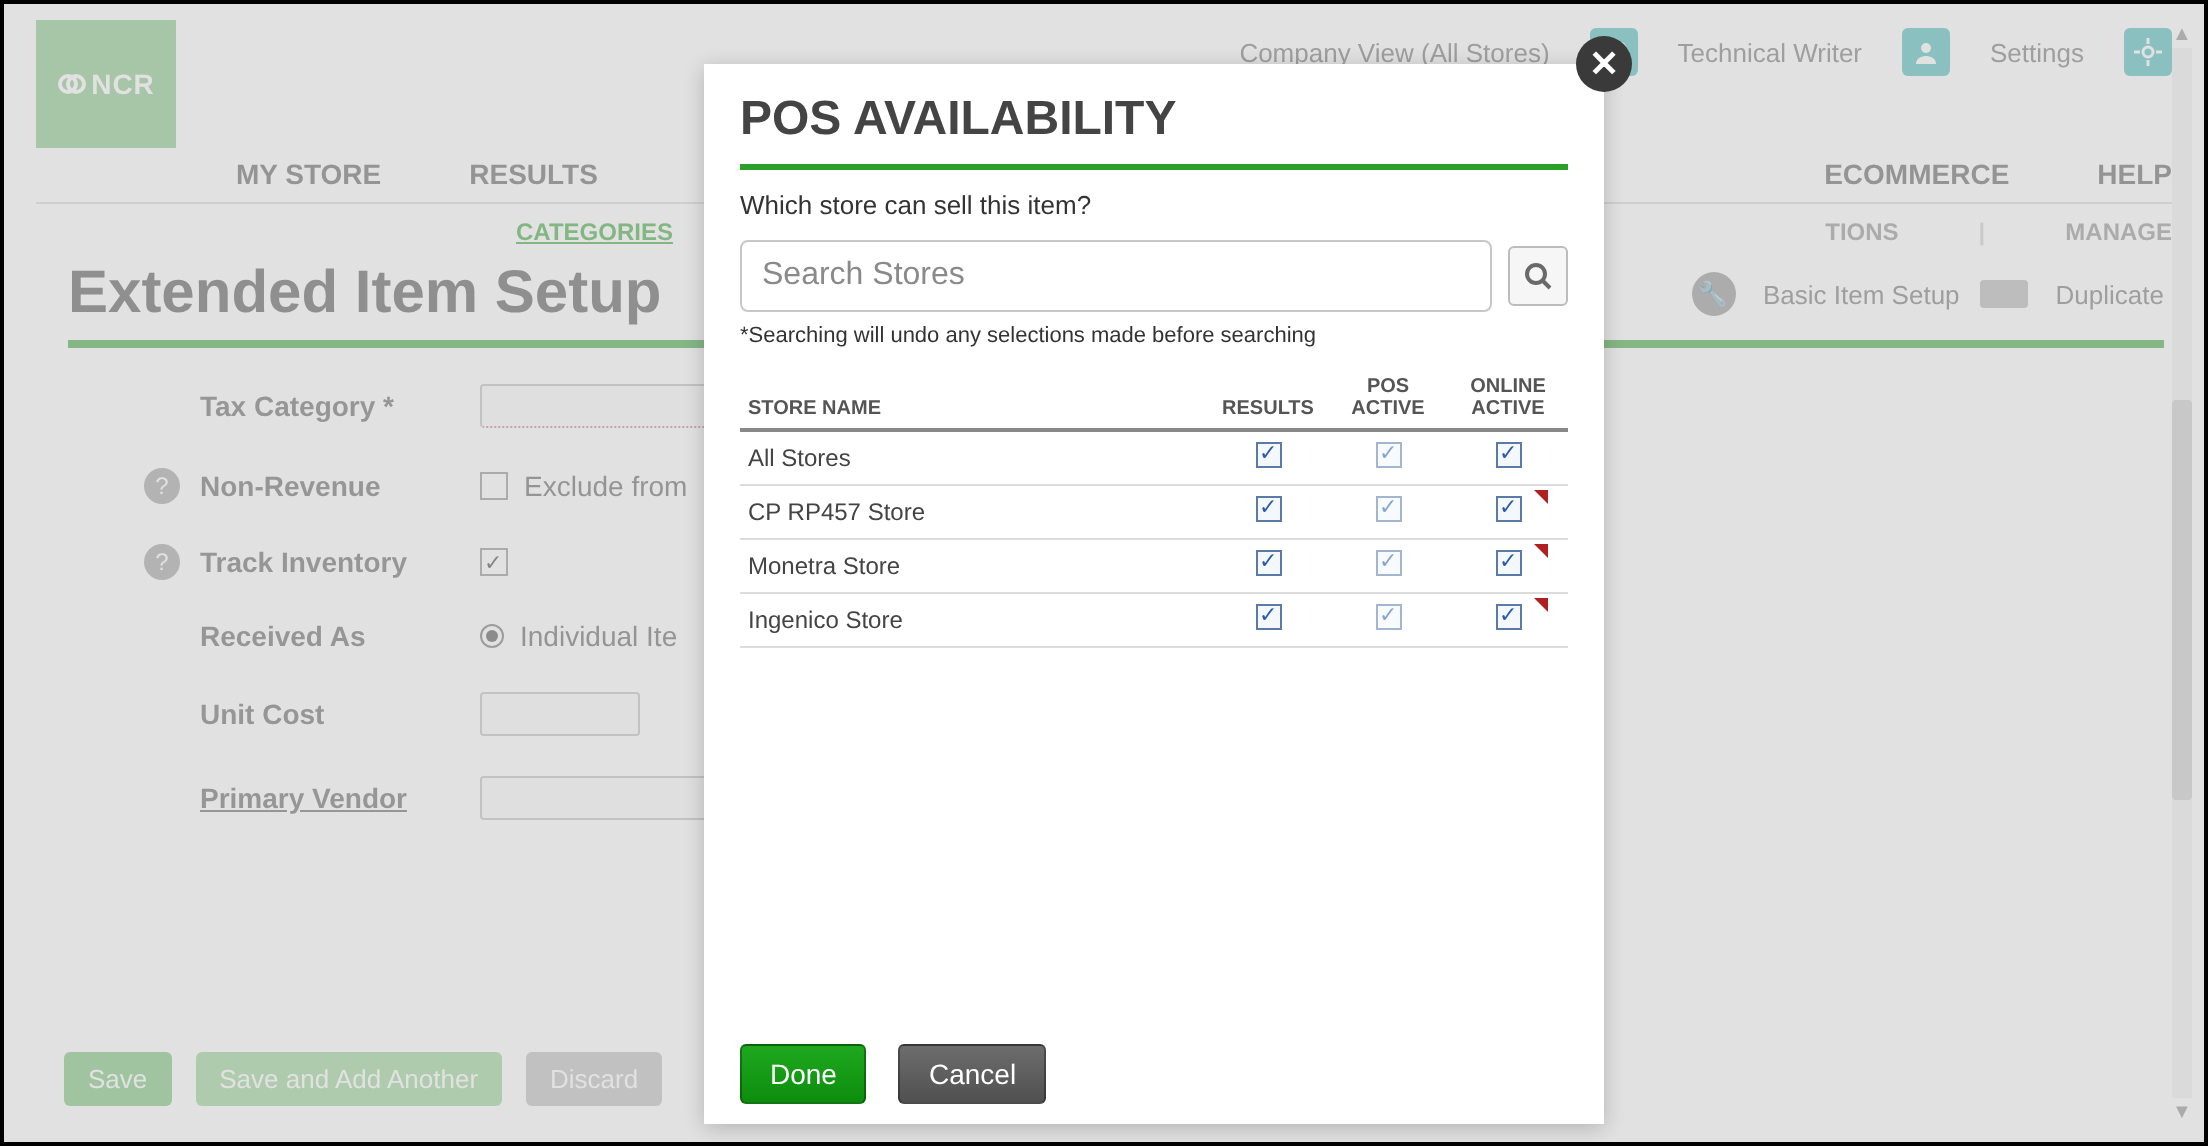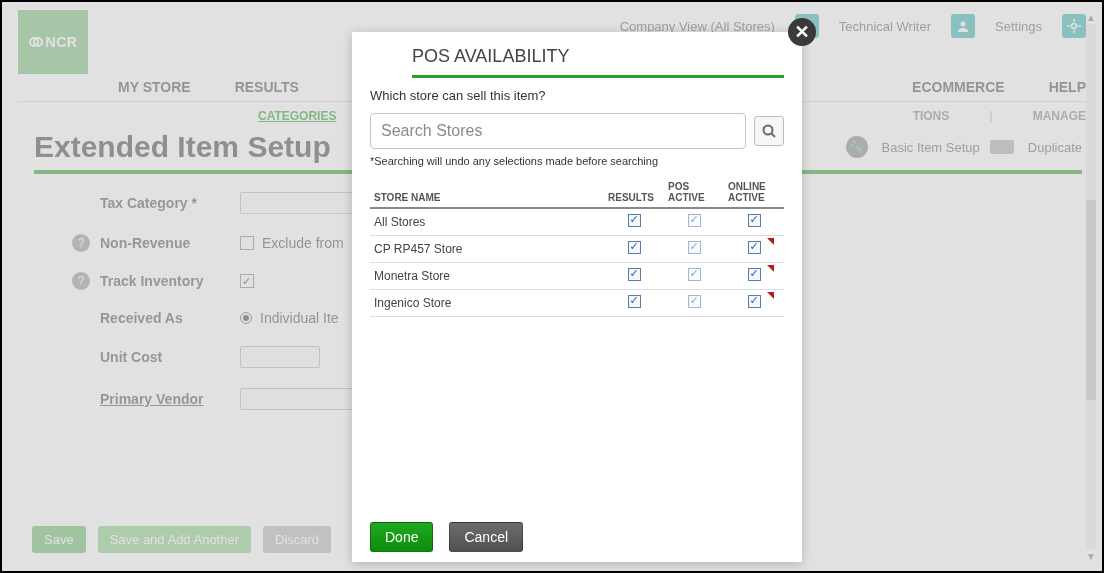--- a/index.html
+++ b/index.html
@@ -128,45 +128,44 @@
   .modal .close {
     position:absolute; right:-14px; top:-14px;
     width:28px;height:28px;border-radius:50%;
     background:#3a3a3a;color:#fff;
     display:flex;align-items:center;justify-content:center;
     font-size:18px;font-weight:bold;
     z-index:11;
   }
   .modal-inner { padding: 14px 18px 14px 18px; height:100%; position:relative;}
   .modal-title {
-    font-size:18px; font-weight:normal; color:#444;
+    font-size:24px; font-weight:bold; color:#444;
     border-bottom:3px solid #2aa02a;
     padding-bottom:8px;
-    margin-left:42px;
   }
   .modal-sub { font-size:13px; color:#333; margin-top:10px;}
   .search-row { display:flex; gap:8px; margin-top:10px; align-items:center;}
   .search-input {
     flex:1; height:36px; border:1px solid #c7c7c7; border-radius:4px;
     padding:0 10px; font-size:16px; color:#888;
     display:flex; align-items:center;
   }
   .search-btn {
     width:30px;height:30px;border:1px solid #bcbcbc;border-radius:3px;
     display:flex;align-items:center;justify-content:center;color:#6a6a6a;
     background:#f6f6f6;
   }
   .search-note { font-size:11px; color:#333; margin-top:6px; }
   .tbl { width:100%; margin-top:10px; border-collapse:collapse; font-size:12px;}
   .tbl th {
     text-align:left; color:#555; font-weight:bold; font-size:10px;
     padding:4px 4px; border-bottom:2px solid #888;
     vertical-align:bottom;
   }
-  .tbl th.c { text-align:left; width:60px;}
+  .tbl th.c { text-align:center; width:60px;}
   .tbl td {
     padding:5px 4px; border-bottom:1px solid #dcdcdc; color:#444;
   }
   .tbl td.c { text-align:center; position:relative;}
   .cbox {
     width:13px;height:13px;border:1px solid #5a7aa8;display:inline-block;
     background:#f4f8fc;position:relative;
   }
   .cbox.on::after{content:"✓";position:absolute;left:1px;top:-2px;font-size:11px;color:#2a5aa8;}
   .cbox.faded{opacity:0.55;}

